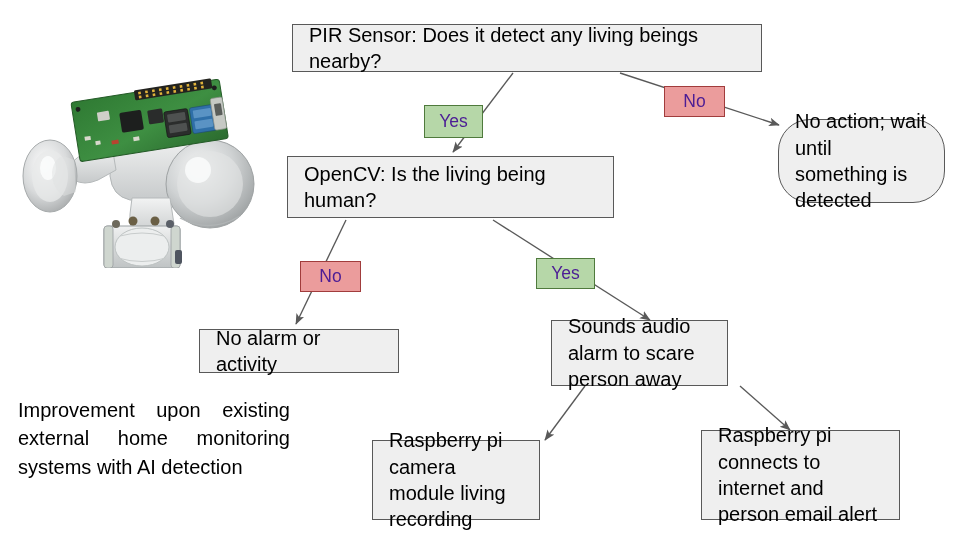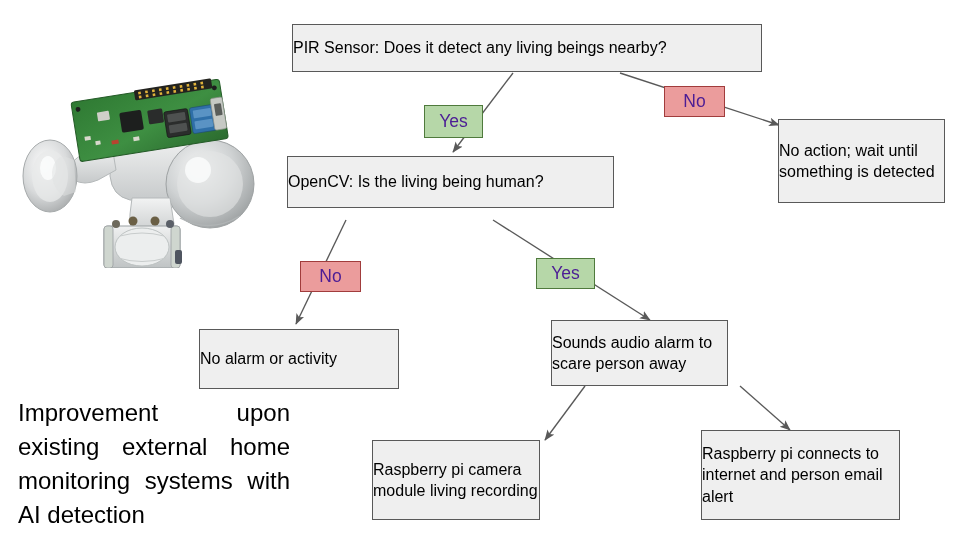--- a/index.html
+++ b/index.html
@@ -14,25 +14,25 @@
     background: #ffffff;
     overflow: hidden;
     font-family: "Liberation Sans", sans-serif;
   }
   .node {
     position: absolute;
     box-sizing: border-box;
     background: #efefef;
     border: 1.3px solid #595959;
     color: #000000;
-    font-size: 16px;
+    font-size: 20px;
     line-height: 1.32;
     display: flex;
     align-items: center;
-    padding: 6px 0;
+    padding: 6px 16px;
     white-space: pre-line;
     z-index: 3;
   }
 
   .label {
     position: absolute;
     box-sizing: border-box;
     display: flex;
     align-items: center;
     justify-content: center;
@@ -52,21 +52,21 @@
   #edges {
     position: absolute;
     left: 0; top: 0;
     width: 960px;
     height: 540px;
     z-index: 1;
   }
 
   .caption {
     position: absolute;
-    font-size: 24px;
+    font-size: 20px;
     line-height: 1.42;
     color: #000000;
     text-align: justify;
     text-align-last: left;
     white-space: normal;
   }
 
   
   #photo {
     position: absolute;
@@ -206,25 +206,25 @@
         <rect x="96" y="66" width="7" height="4" fill="#b8432f"></rect>
         <rect x="118" y="66" width="6" height="4" fill="#d8d8cc"></rect>
         <circle cx="68" cy="30" r="2.4" fill="#1d1f1e"></circle>
         <circle cx="206" cy="30" r="2.4" fill="#1d1f1e"></circle>
       </g>
     </svg>
   </div>
 
   <div class="node" style="left:292px; top:24px; width:470px; height:48px;">PIR Sensor: Does it detect any living beings nearby?</div>
 
-  <div class="node" style="left:287px; top:156px; width:327px; height:52px;">OpenCV: Is the living being human?</div>
-
-  <div class="node" style="left:778px; top:119px; width:167px; height:84px;">No action; wait until something is detected</div>
-
-  <div class="node" style="left:199px; top:329px; width:200px; height:60px;text-align:center;">No alarm or activity</div>
+  <div class="node" style="left:287px; top:156px; width:327px; height:62px;">OpenCV: Is the living being human?</div>
+
+  <div class="node" style="left:778px; top:119px; width:167px; height:84px;border-radius:32px;">No action; wait until something is detected</div>
+
+  <div class="node" style="left:199px; top:329px; width:200px; height:44px;">No alarm or activity</div>
 
   <div class="node" style="left:551px; top:320px; width:177px; height:66px;">Sounds audio alarm to scare person away</div>
 
   <div class="node" style="left:372px; top:440px; width:168px; height:80px;">Raspberry pi camera module living recording</div>
 
   <div class="node" style="left:701px; top:430px; width:199px; height:90px;">Raspberry pi connects to internet and person email alert</div>
 
   <div class="label yes" style="left:424px; top:105px; width:59px; height:33px;">Yes</div>
 
   <div class="label no" style="left:664px; top:86px; width:61px; height:31px;">No</div>

